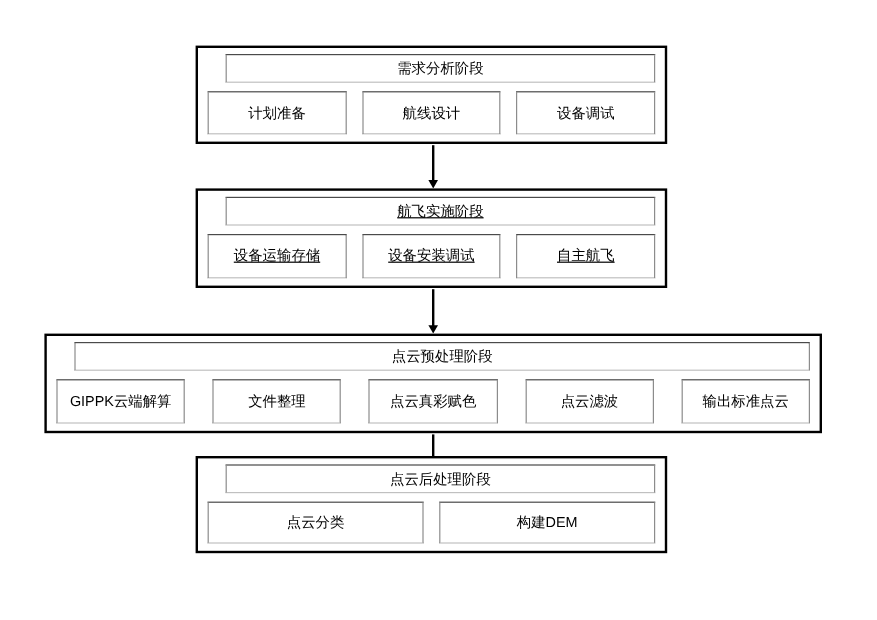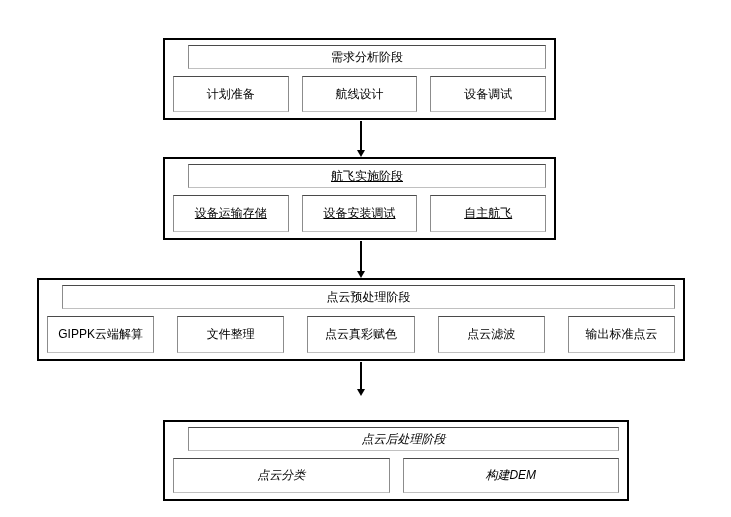--- a/index.html
+++ b/index.html
@@ -80,21 +80,21 @@
     border-right: 4px solid transparent;
     border-top: 7px solid #000000;
   }
   
   .stage-1 { left: 163px; top: 38px;  width: 393px; height: 82px; }
   .arrow-1 { top: 121px; height: 36px; }
   .stage-2 { left: 163px; top: 157px; width: 393px; height: 83px; text-decoration: underline; }
   .arrow-2 { top: 241px; height: 37px; }
   .stage-3 { left: 37px;  top: 278px; width: 648px; height: 83px; }
   .arrow-3 { top: 362px; height: 34px; }
-  .stage-4 { left: 163px; top: 420px; width: 466px; height: 81px; font-style: italic; }
+  .stage-4 { left: 163px; top: 380px; width: 393px; height: 81px; }
 </style>
 </head>
 <body>
 
 <div class="canvas">
 
   <section class="stage stage-1">
     <div class="stage-title">需求分析阶段</div>
     <div class="steps">
       <div class="step">计划准备</div>

